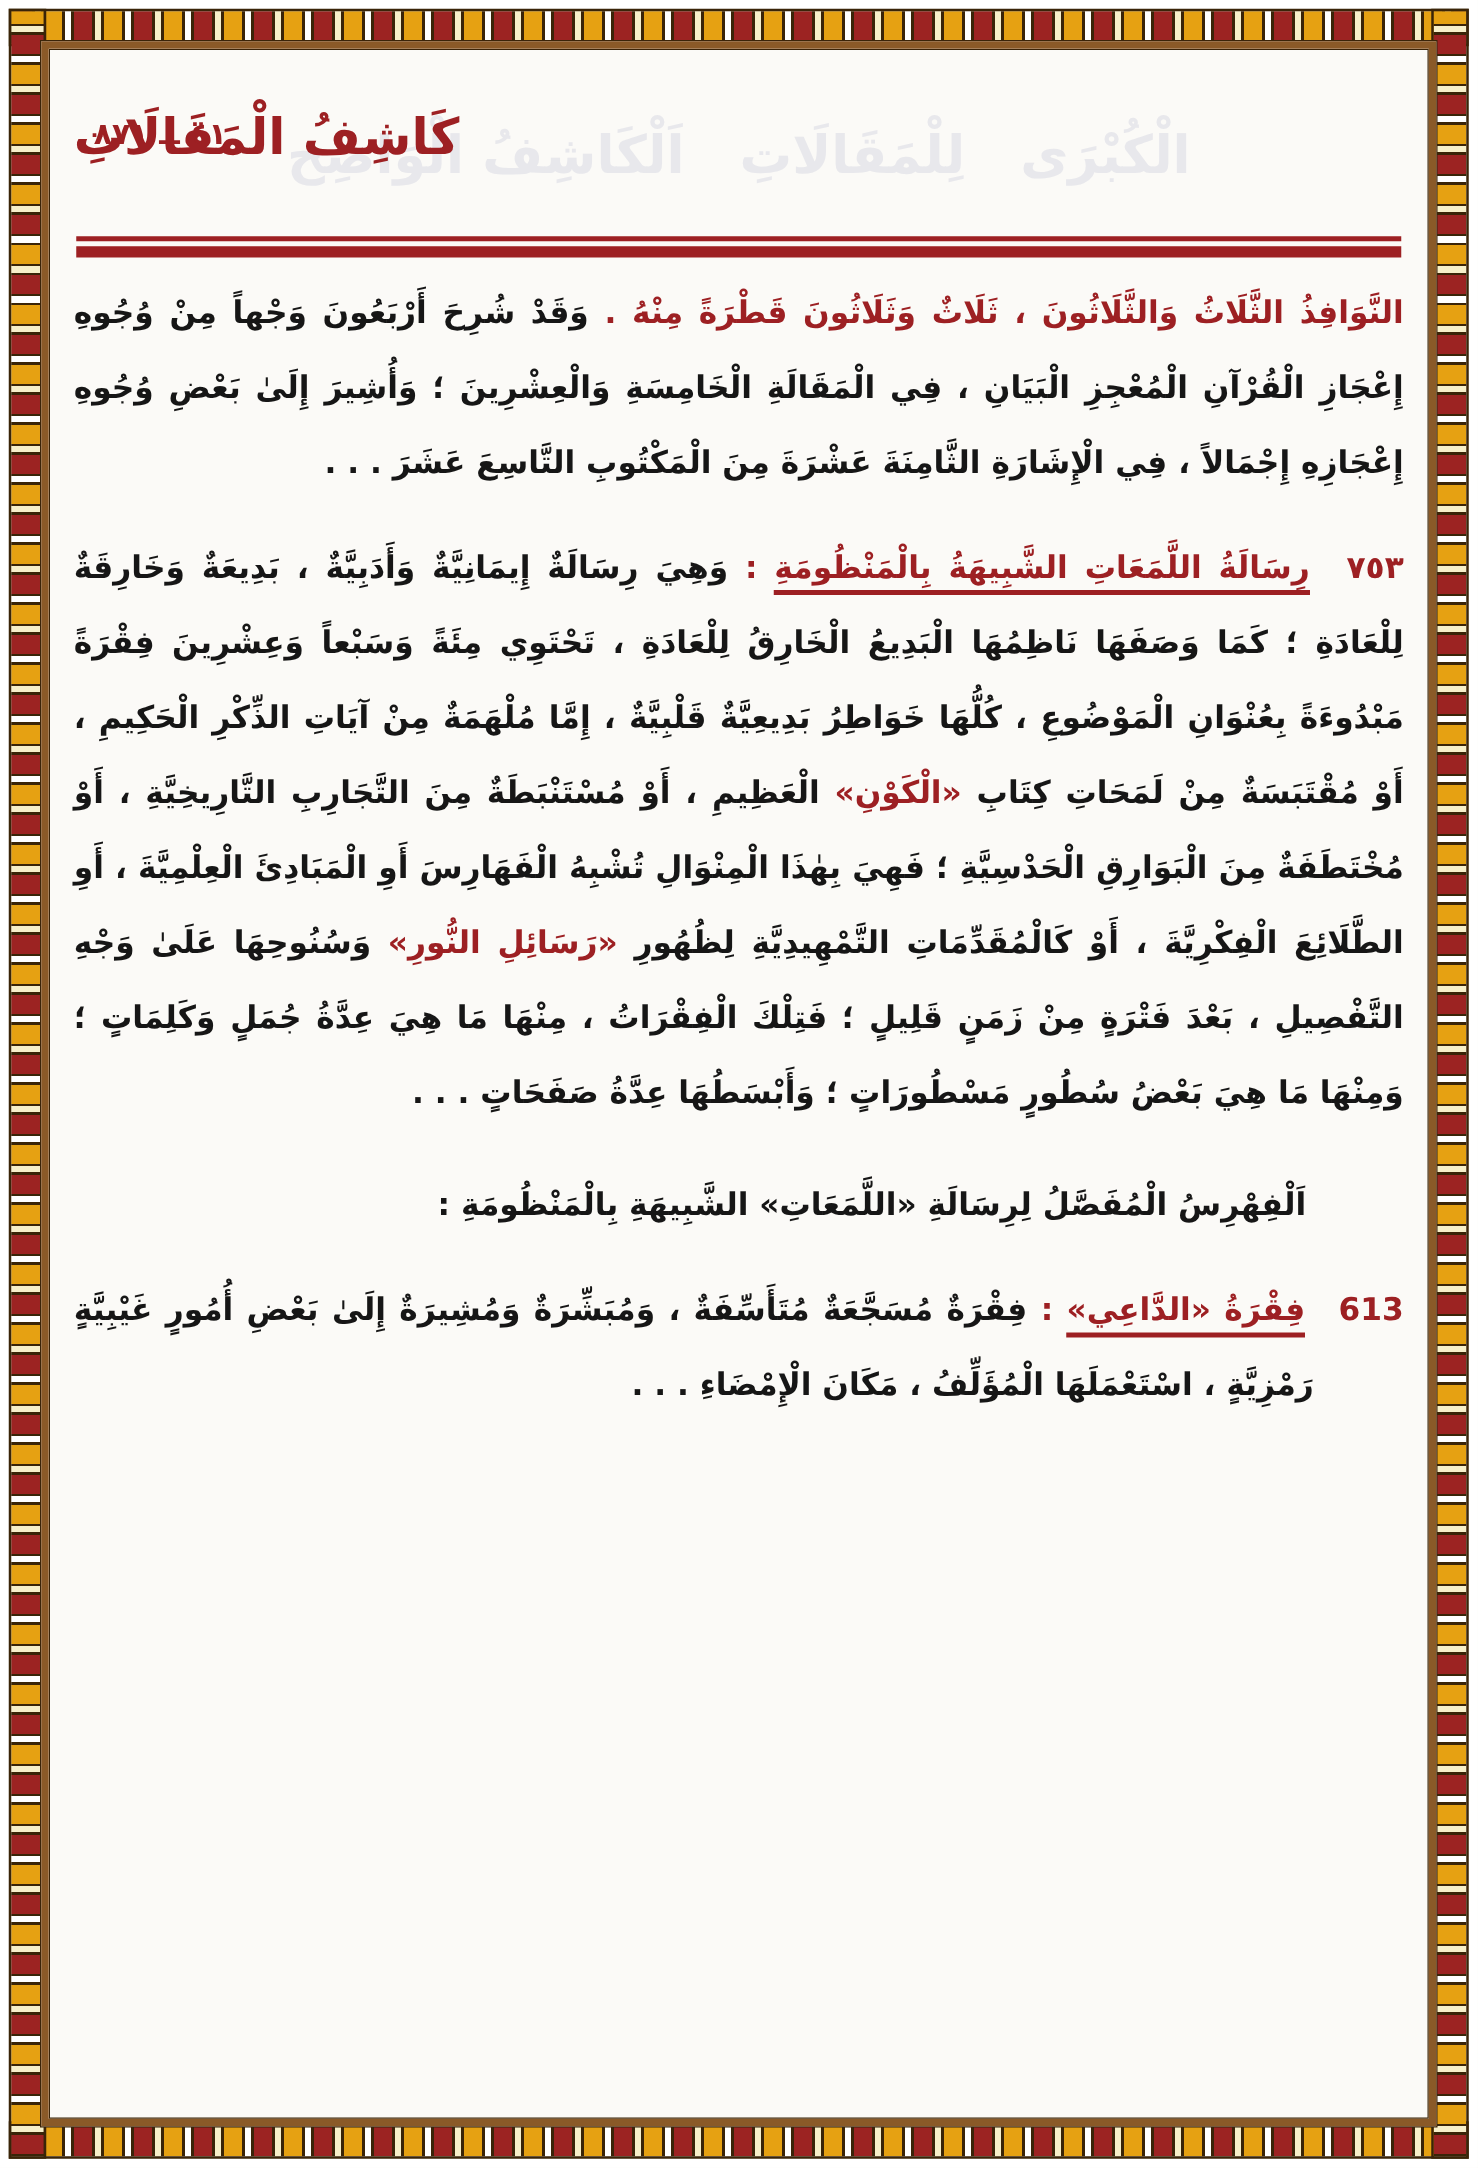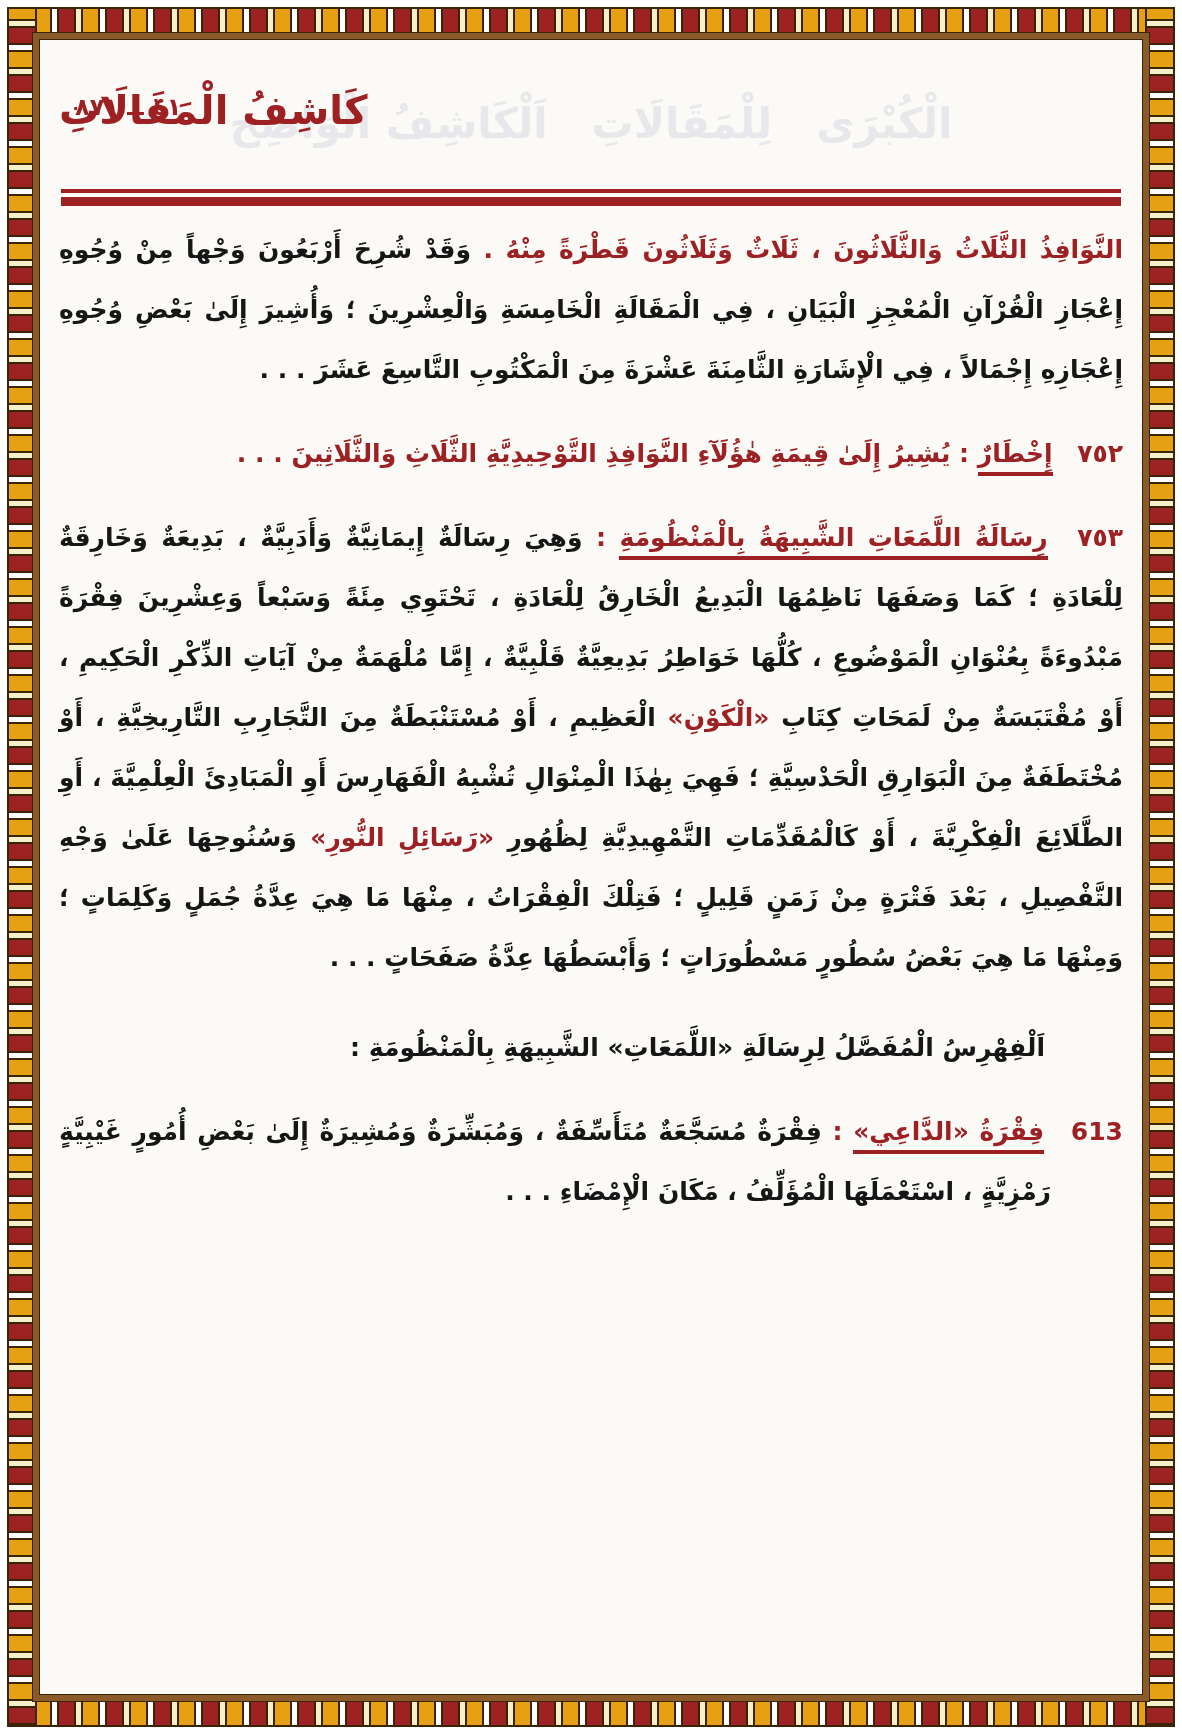--- a/index.html
+++ b/index.html
@@ -105,24 +105,20 @@
         <div class="title">كَاشِفُ الْمَقَالَاتِ</div>
       </div>
 
       <div class="rule"></div>
 
       <p class="intro">
         <span class="red">النَّوَافِذُ الثَّلَاثُ وَالثَّلَاثُونَ ، ثَلَاثٌ وَثَلَاثُونَ قَطْرَةً مِنْهُ .</span>
         <span>وَقَدْ شُرِحَ أَرْبَعُونَ وَجْهاً مِنْ وُجُوهِ إِعْجَازِ الْقُرْآنِ الْمُعْجِزِ الْبَيَانِ ، فِي الْمَقَالَةِ الْخَامِسَةِ وَالْعِشْرِينَ ؛ وَأُشِيرَ إِلَىٰ بَعْضِ وُجُوهِ إِعْجَازِهِ إِجْمَالاً ، فِي الْإِشَارَةِ الثَّامِنَةَ عَشْرَةَ مِنَ الْمَكْتُوبِ التَّاسِعَ عَشَرَ . . .</span>
       </p>
 
-      <p class="entry hang">
-        <span class="num">٧٥٢</span>
-        <span class="red u">إِخْطَارٌ</span><span class="red"> : يُشِيرُ إِلَىٰ قِيمَةِ هٰؤُلَآءِ النَّوَافِذِ التَّوْحِيدِيَّةِ الثَّلَاثِ وَالثَّلَاثِينَ . . .</span>
-      </p>
 
       <p class="entry">
         <span class="num">٧٥٣</span>
         <span class="red u">رِسَالَةُ اللَّمَعَاتِ الشَّبِيهَةُ بِالْمَنْظُومَةِ</span><span class="red"> : </span><span>وَهِيَ رِسَالَةٌ إِيمَانِيَّةٌ وَأَدَبِيَّةٌ ، بَدِيعَةٌ وَخَارِقَةٌ لِلْعَادَةِ ؛ كَمَا وَصَفَهَا نَاظِمُهَا الْبَدِيعُ الْخَارِقُ لِلْعَادَةِ ، تَحْتَوِي مِئَةً وَسَبْعاً وَعِشْرِينَ فِقْرَةً مَبْدُوءَةً بِعُنْوَانِ الْمَوْضُوعِ ، كُلُّهَا خَوَاطِرُ بَدِيعِيَّةٌ قَلْبِيَّةٌ ، إِمَّا مُلْهَمَةٌ مِنْ آيَاتِ الذِّكْرِ الْحَكِيمِ ، أَوْ مُقْتَبَسَةٌ مِنْ لَمَحَاتِ كِتَابِ </span><span class="red">«الْكَوْنِ»</span><span> الْعَظِيمِ ، أَوْ مُسْتَنْبَطَةٌ مِنَ التَّجَارِبِ التَّارِيخِيَّةِ ، أَوْ مُخْتَطَفَةٌ مِنَ الْبَوَارِقِ الْحَدْسِيَّةِ ؛ فَهِيَ بِهٰذَا الْمِنْوَالِ تُشْبِهُ الْفَهَارِسَ أَوِ الْمَبَادِئَ الْعِلْمِيَّةَ ، أَوِ الطَّلَائِعَ الْفِكْرِيَّةَ ، أَوْ كَالْمُقَدِّمَاتِ التَّمْهِيدِيَّةِ لِظُهُورِ </span><span class="red">«رَسَائِلِ النُّورِ»</span><span> وَسُنُوحِهَا عَلَىٰ وَجْهِ التَّفْصِيلِ ، بَعْدَ فَتْرَةٍ مِنْ زَمَنٍ قَلِيلٍ ؛ فَتِلْكَ الْفِقْرَاتُ ، مِنْهَا مَا هِيَ عِدَّةُ جُمَلٍ وَكَلِمَاتٍ ؛ وَمِنْهَا مَا هِيَ بَعْضُ سُطُورٍ مَسْطُورَاتٍ ؛ وَأَبْسَطُهَا عِدَّةُ صَفَحَاتٍ . . .</span>
       </p>
 
       <p class="fihris">اَلْفِهْرِسُ الْمُفَصَّلُ لِرِسَالَةِ «اللَّمَعَاتِ» الشَّبِيهَةِ بِالْمَنْظُومَةِ :</p>
 
 
 

